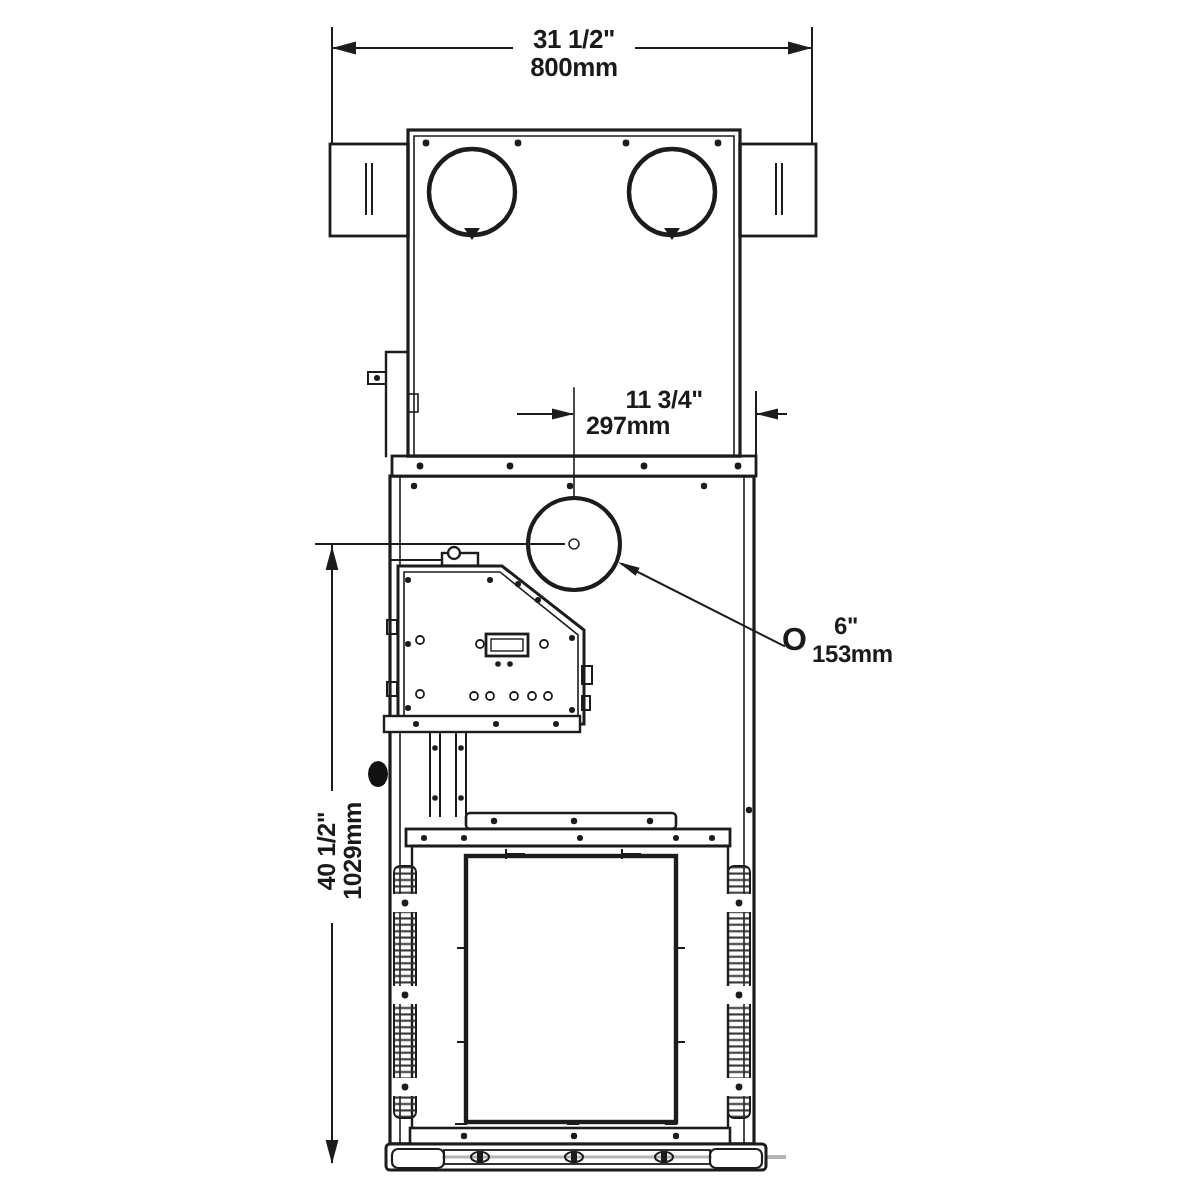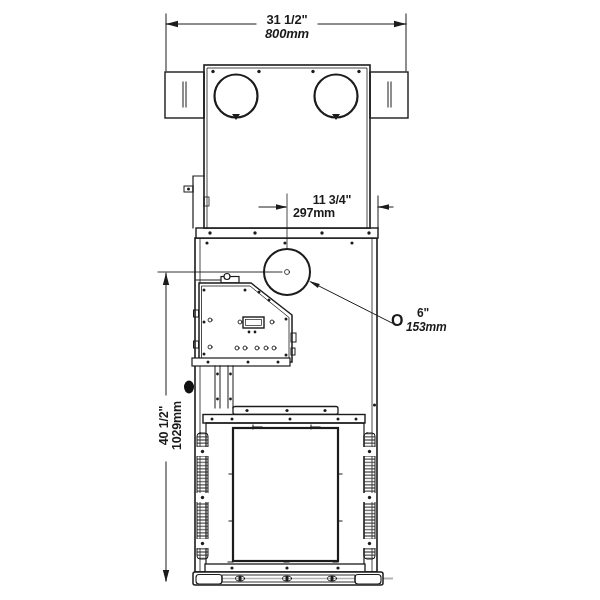--- a/index.html
+++ b/index.html
@@ -256,27 +256,27 @@
     <polygon points="166,582 162.8,570 169.2,570" fill="#1c1c1c" stroke="none"></polygon>
   </g>
 
   <g>
     <line x1="311" y1="282" x2="392" y2="323" stroke-width="1"></line>
     <polygon points="309,281 319.8,283.9 317.8,287.9" fill="#1c1c1c" stroke="none"></polygon>
   </g>
 </svg>
 
 <div class="dim dim-lg" style="left:237px;top:13px;width:100px;">31 1/2"</div>
-<div class="dim dim-lg" style="left:237px;top:27px;width:100px;font-style:italic;">800mm</div>
+<div class="dim dim-lg" style="left:237px;top:27px;width:100px;">800mm</div>
 
 <div class="dim dim-md" style="left:301px;top:194px;width:62px;">11 3/4"</div>
 <div class="dim dim-md" style="left:283px;top:207px;width:62px;">297mm</div>
 
 <div class="dim dia-sym" style="left:391px;top:313px;">O</div>
 <div class="dim dim-sm" style="left:417px;top:307px;">6"</div>
-<div class="dim dim-sm" style="left:406px;top:321px;font-style:italic;">153mm</div>
+<div class="dim dim-sm" style="left:406px;top:321px;">153mm</div>
 
 <div class="dim dim-md rot" style="left:121px;top:412px;width:100px;height:27px;">
   <div>40 1/2"</div>
   <div>1029mm</div>
 </div>
 
 </div>
 
 </body></html>

